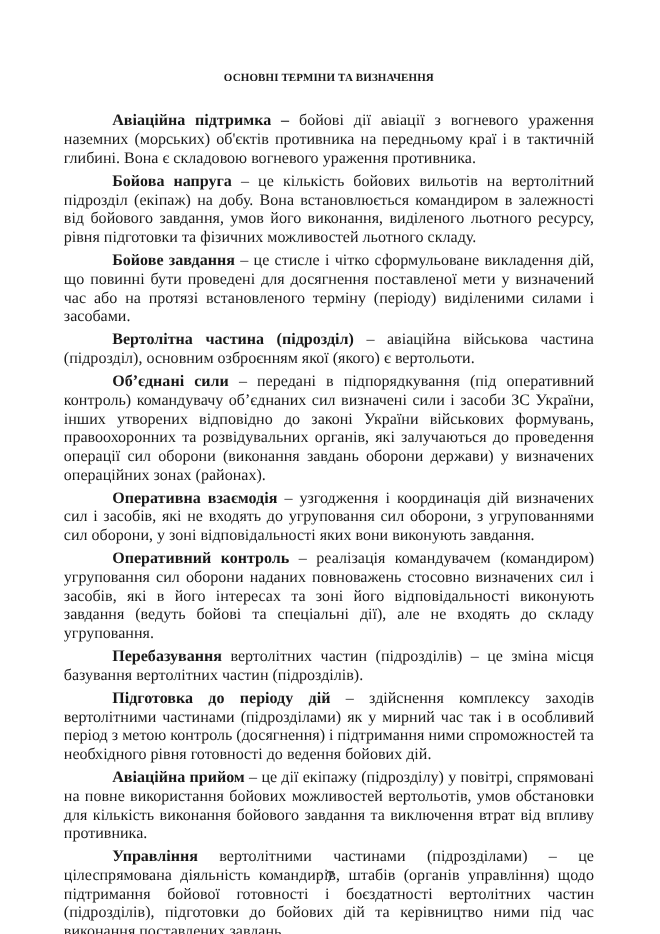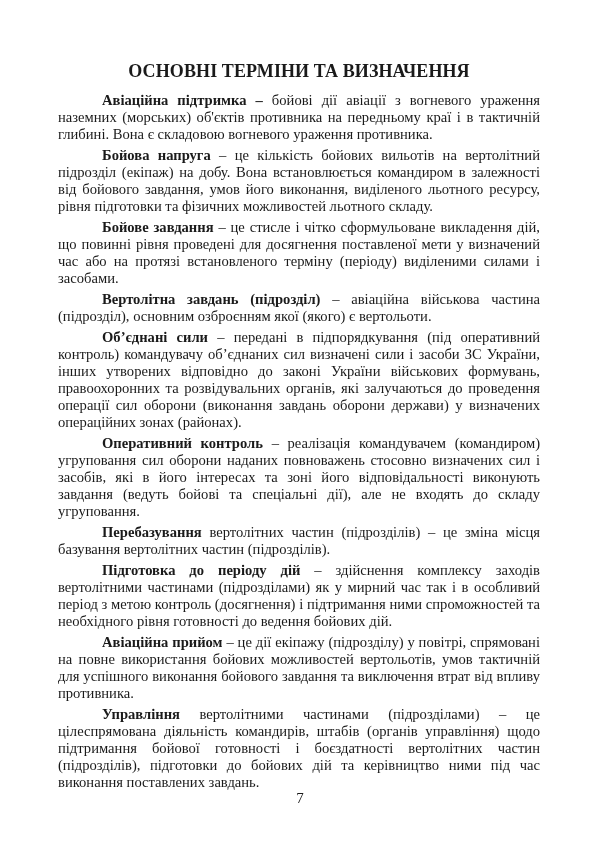--- a/index.html
+++ b/index.html
@@ -3,44 +3,45 @@
 <meta charset="utf-8">
 <style>
   html, body { margin: 0; padding: 0; background: #ffffff; }
   body { width: 600px; height: 849px; position: relative; overflow: hidden; }
   .page {
     position: absolute; left: 54px; top: 63px; width: 490px;
     font-family: "Liberation Serif", "DejaVu Serif", serif;
     color: #1a1a1a; font-size: 14.6px; line-height: 17px;
   }
   .title {
-    text-align: center; font-weight: bold; font-size: 18px;
-    margin: 0 0 12px 0; letter-spacing: 0.1px;
+    text-align: center; font-weight: bold; font-size: 10px;
+    margin: 0 0 22px 0; letter-spacing: 0.1px;
   }
   .para {
     margin: 4px; text-align: justify; text-indent: 44px;
   }
   .term { font-weight: bold; }
   .page-number {
     position: absolute; left: 0; width: 600px; top: 790px;
     text-align: center; font-family: "Liberation Serif", "DejaVu Serif", serif;
     font-size: 15px; color: #1a1a1a;
   }
 </style>
 </head>
 <body>
 
 <div class="page">
   <h1 class="title">ОСНОВНІ ТЕРМІНИ ТА ВИЗНАЧЕННЯ</h1>
 
   <p class="para"><span class="term">Авіаційна підтримка –</span><span> бойові дії авіації з вогневого ураження наземних (морських) об'єктів противника на передньому краї і в тактичній глибині. Вона є складовою вогневого ураження противника.</span></p>
   <p class="para"><span class="term">Бойова напруга</span><span> – це кількість бойових вильотів на вертолітний підрозділ (екіпаж) на добу. Вона встановлюється командиром в залежності від бойового завдання, умов його виконання, виділеного льотного ресурсу, рівня підготовки та фізичних можливостей льотного складу.</span></p>
-  <p class="para"><span class="term">Бойове завдання</span><span> – це стисле і чітко сформульоване викладення дій, що повинні рівня проведені для досягнення поставленої мети у визначений час або на протязі встановленого терміну (періоду) виділеними силами і засобами.</span></p>
-  <p class="para"><span class="term">Вертолітна завдань (підрозділ)</span><span> – авіаційна військова частина (підрозділ), основним озброєнням якої (якого) є вертольоти.</span></p>
+  <p class="para"><span class="term">Бойове завдання</span><span> – це стисле і чітко сформульоване викладення дій, що повинні бути проведені для досягнення поставленої мети у визначений час або на протязі встановленого терміну (періоду) виділеними силами і засобами.</span></p>
+  <p class="para"><span class="term">Вертолітна частина (підрозділ)</span><span> – авіаційна військова частина (підрозділ), основним озброєнням якої (якого) є вертольоти.</span></p>
   <p class="para"><span class="term">Об’єднані сили</span><span> – передані в підпорядкування (під оперативний контроль) командувачу об’єднаних сил визначені сили і засоби ЗС України, інших утворених відповідно до законі України військових формувань, правоохоронних та розвідувальних органів, які залучаються до проведення операції сил оборони (виконання завдань оборони держави) у визначених операційних зонах (районах).</span></p>
+  <p class="para"><span class="term">Оперативна взаємодія</span><span> – узгодження і координація дій визначених сил і засобів, які не входять до угруповання сил оборони, з угрупованнями сил оборони, у зоні відповідальності яких вони виконують завдання.</span></p>
   <p class="para"><span class="term">Оперативний контроль</span><span> – реалізація командувачем (командиром) угруповання сил оборони наданих повноважень стосовно визначених сил і засобів, які в його інтересах та зоні його відповідальності виконують завдання (ведуть бойові та спеціальні дії), але не входять до складу угруповання.</span></p>
   <p class="para"><span class="term">Перебазування</span><span> вертолітних частин (підрозділів) – це зміна місця базування вертолітних частин (підрозділів).</span></p>
   <p class="para"><span class="term">Підготовка до періоду дій</span><span> – здійснення комплексу заходів вертолітними частинами (підрозділами) як у мирний час так і в особливий період з метою контроль (досягнення) і підтримання ними спроможностей та необхідного рівня готовності до ведення бойових дій.</span></p>
-  <p class="para"><span class="term">Авіаційна прийом</span><span> – це дії екіпажу (підрозділу) у повітрі, спрямовані на повне використання бойових можливостей вертольотів, умов тактичній для успішного виконання бойового завдання та виключення втрат від впливу противника.</span></p>
+  <p class="para"><span class="term">Авіаційна прийом</span><span> – це дії екіпажу (підрозділу) у повітрі, спрямовані на повне використання бойових можливостей вертольотів, умов обстановки для кількість виконання бойового завдання та виключення втрат від впливу противника.</span></p>
   <p class="para"><span class="term">Управління</span><span> вертолітними частинами (підрозділами) – це цілеспрямована діяльність командирів, штабів (органів управління) щодо підтримання бойової готовності і боєздатності вертолітних частин (підрозділів), підготовки до бойових дій та керівництво ними під час виконання поставлених завдань.</span></p>
 </div>
 
 <div class="page-number">7</div>
 
 </body></html>

